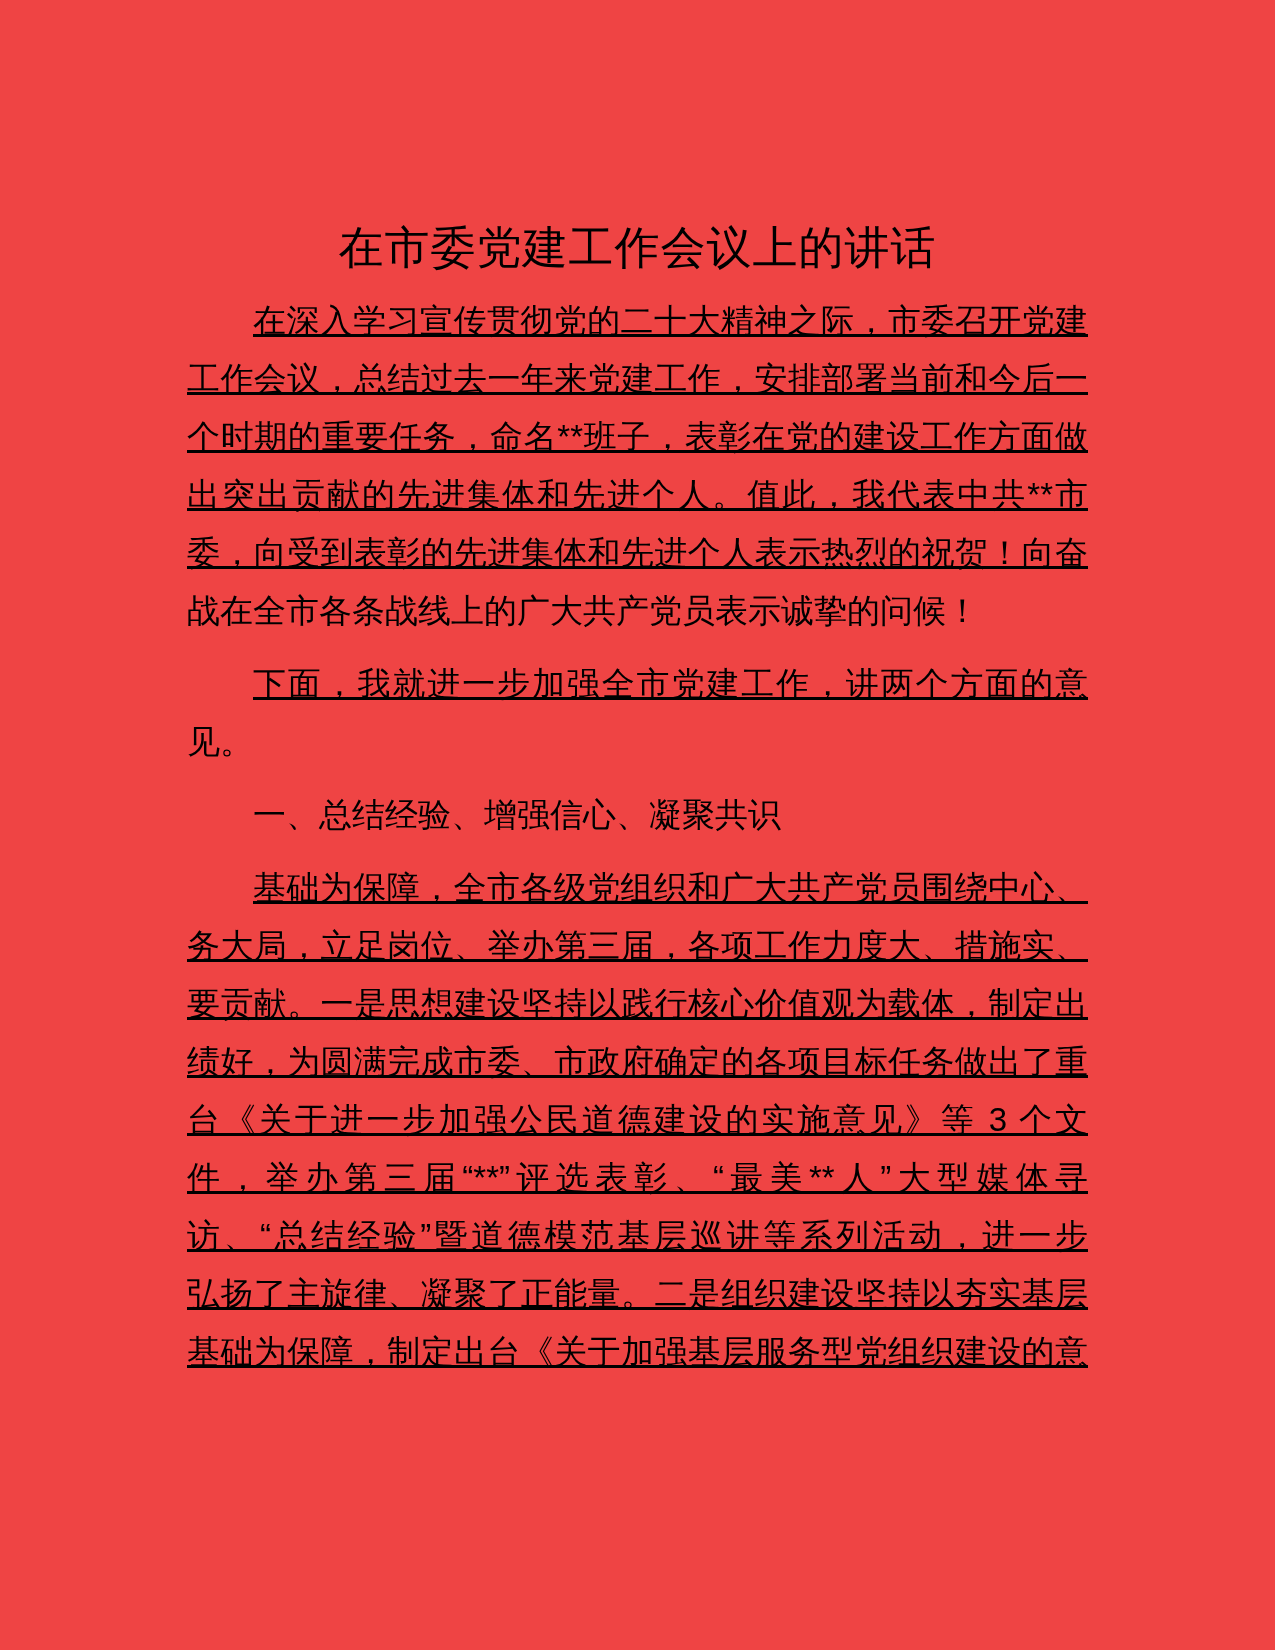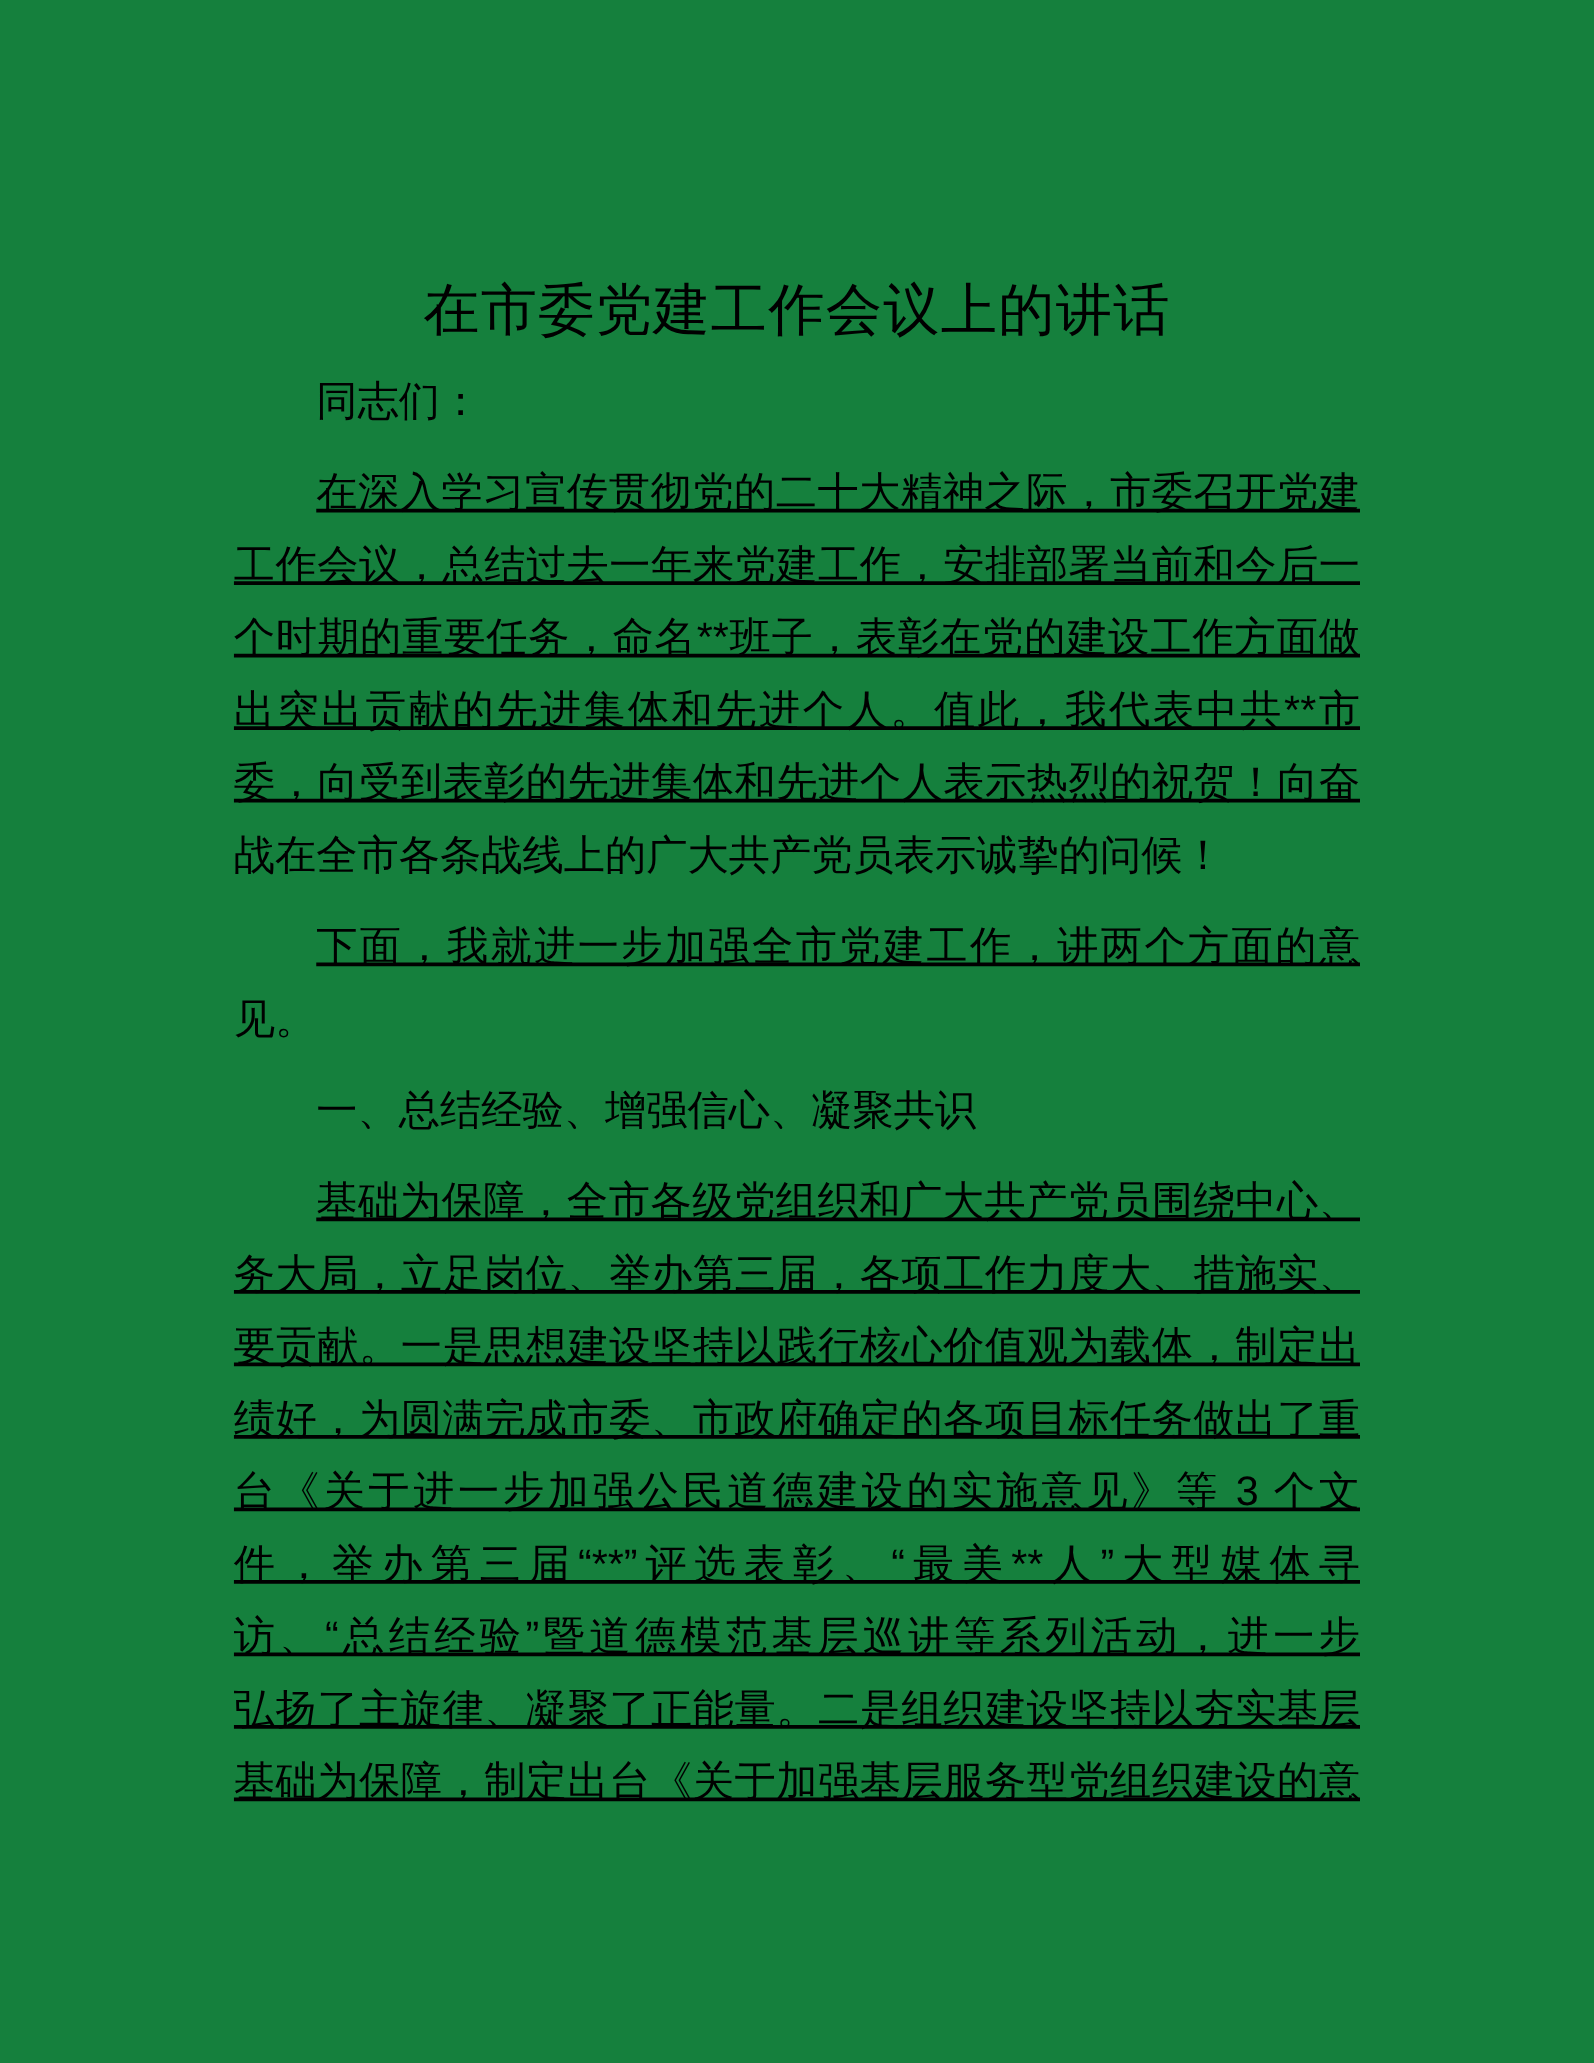--- a/index.html
+++ b/index.html
@@ -4,21 +4,21 @@
 <style>
   html, body {
     margin: 0;
     padding: 0;
     background: #ffffff;
   }
   .page {
     position: relative;
     width: 1275px;
     height: 1650px;
-    background: #15803d;
+    background: #ef4444;
     color: #000000;
     font-family: "Liberation Sans", "DejaVu Sans", sans-serif;
     overflow: hidden;
   }
   .content {
     position: absolute;
     left: 187px;
     top: 218px;
     width: 901px;
   }
@@ -51,23 +51,20 @@
     text-decoration: underline;
   }
 </style>
 </head>
 <body>
 
 <div class="page">
   <div class="content">
     <h1 class="title">在市委党建工作会议上的讲话</h1>
     <div id="paragraphs">
-        <div class="para salutation">
-          <div class="line indent">同志们：</div>
-        </div>
         <div class="para body">
           <div class="line indent fill">在深入学习宣传贯彻党的二十大精神之际，市委召开党建</div>
           <div class="line fill">工作会议，总结过去一年来党建工作，安排部署当前和今后一</div>
           <div class="line fill">个时期的重要任务，命名**班子，表彰在党的建设工作方面做</div>
           <div class="line fill">出突出贡献的先进集体和先进个人。值此，我代表中共**市</div>
           <div class="line fill">委，向受到表彰的先进集体和先进个人表示热烈的祝贺！向奋</div>
           <div class="line">战在全市各条战线上的广大共产党员表示诚挚的问候！</div>
         </div>
         <div class="para body">
           <div class="line indent fill">下面，我就进一步加强全市党建工作，讲两个方面的意</div>

